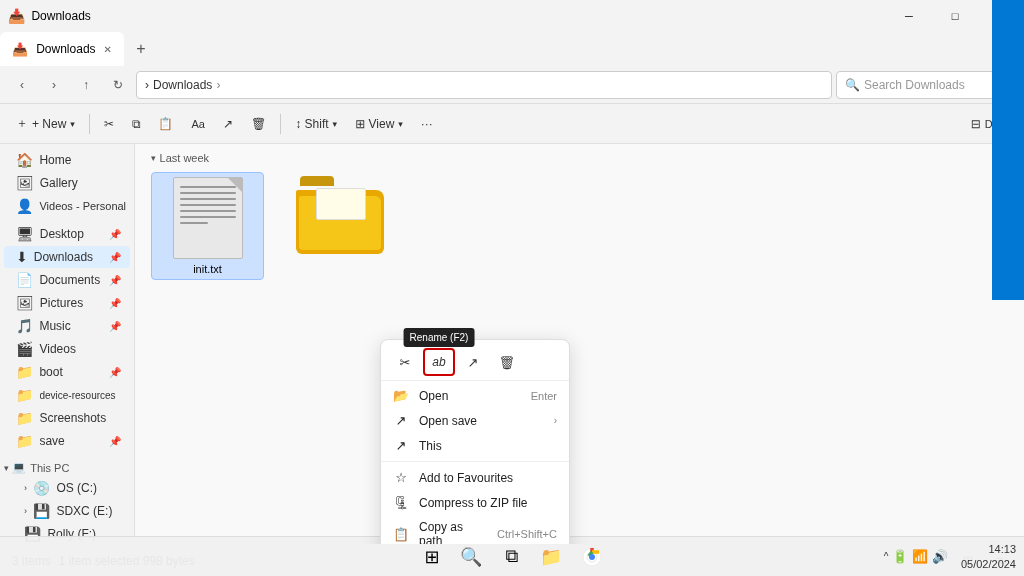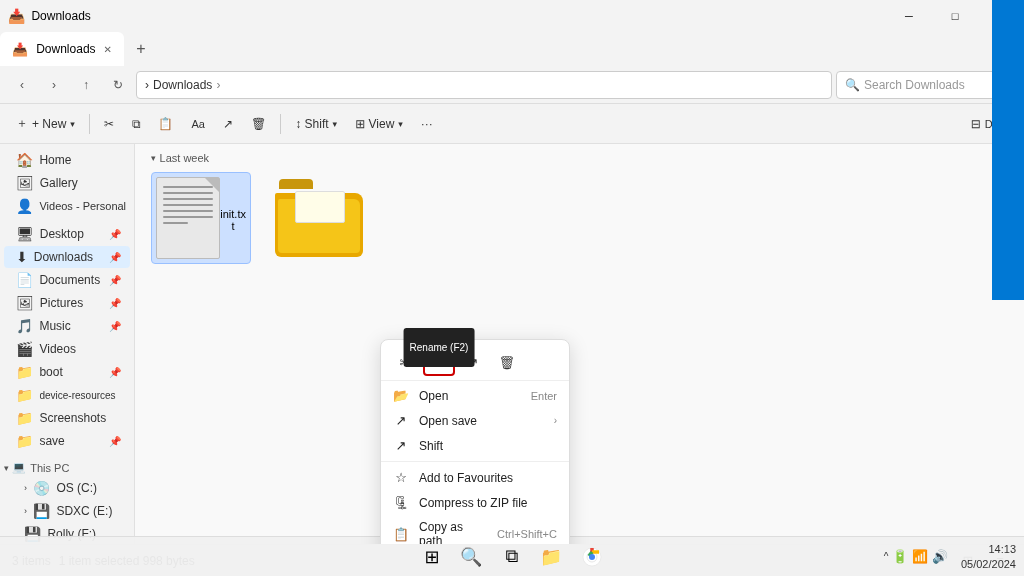--- a/index.html
+++ b/index.html
@@ -182,23 +182,23 @@
       align-items: center;
       gap: 4px;
     }
     .files-grid {
       display: flex;
       gap: 20px;
       flex-wrap: wrap;
     }
     .file-item {
       display: flex;
-      flex-direction: row;
-      align-items: center;
-      width: 100px;
+      flex-direction: column;
+      align-items: center;
+      width: 113px;
       cursor: pointer;
       padding: 4px;
       border-radius: 4px;
     }
     .file-item.selected { background: #cce0ff; border: 1px solid #99c0ff; }
     .file-name { font-size: 11px; text-align: center; margin-top: 4px; word-break: break-word; }
 
     
     .context-menu {
       position: absolute;
@@ -248,21 +248,21 @@
     .ctx-item-arrow { font-size: 10px; color: #888; }
     .ctx-sep { height: 1px; background: #eee; margin: 3px 0; }
     .ctx-tooltip {
       position: absolute;
       top: -22px;
       left: 50%;
       transform: translateX(-50%);
       background: #222;
       color: #fff;
       font-size: 10px;
-      padding: 14px 6px;
+      padding: 4px 6px;
       border-radius: 3px;
       white-space: nowrap;
       z-index: 1001;
     }
 
     
     .status-bar {
       height: 32px;
       background: #f3f3f3;
       border-top: 1px solid #ddd;
@@ -559,21 +559,21 @@
         <span class="ctx-item-label">Open</span>
         <span class="ctx-item-shortcut">Enter</span>
       </div>
       <div class="ctx-item">
         <span class="ctx-item-icon">↗</span>
         <span class="ctx-item-label">Open save</span>
         <span class="ctx-item-arrow">›</span>
       </div>
       <div class="ctx-item">
         <span class="ctx-item-icon">↗</span>
-        <span class="ctx-item-label">Shift</span>
+        <span class="ctx-item-label">This</span>
       </div>
       <div class="ctx-sep"></div>
       <div class="ctx-item">
         <span class="ctx-item-icon">☆</span>
         <span class="ctx-item-label">Add to Favourites</span>
       </div>
       <div class="ctx-item">
         <span class="ctx-item-icon">🗜</span>
         <span class="ctx-item-label">Compress to ZIP file</span>
       </div>

